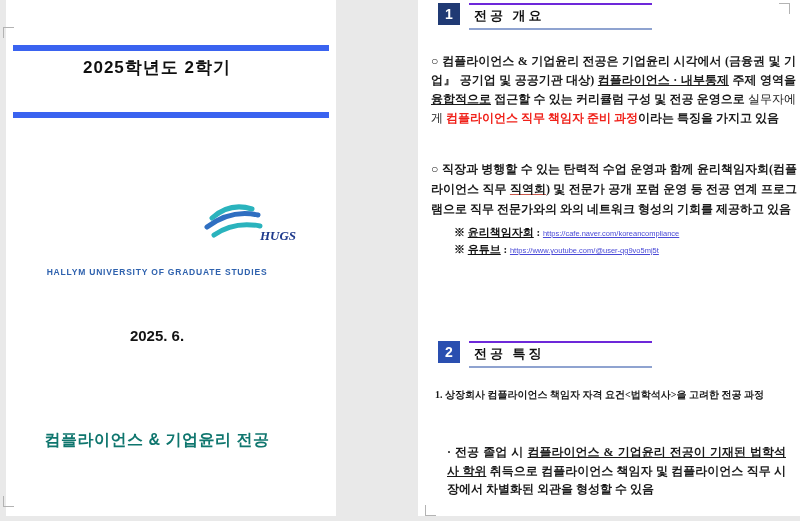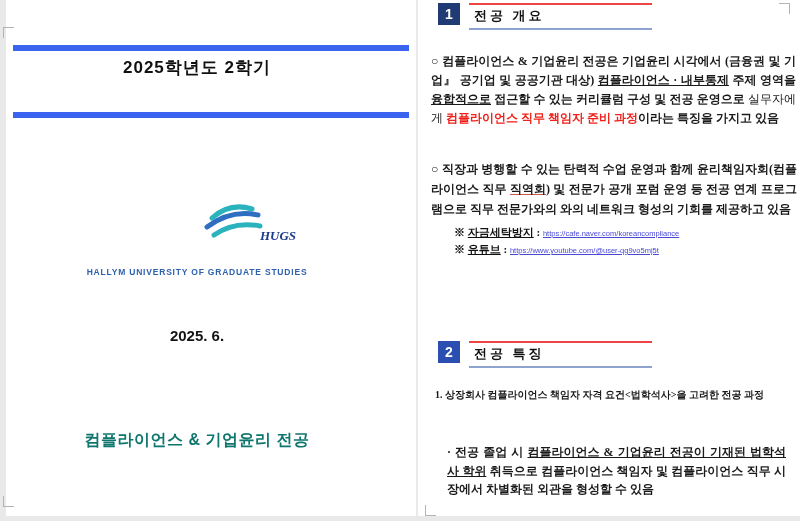--- a/index.html
+++ b/index.html
@@ -3,21 +3,21 @@
 <meta charset="utf-8">
 <style>
   html,body{margin:0;padding:0;}
   body{
     width:800px;height:521px;overflow:hidden;
     background:#e9e9e9;
     font-family:"Liberation Sans","DejaVu Sans",sans-serif;
     position:relative;
   }
   .page{position:absolute;top:0;height:516px;background:#ffffff;}
-  .page-left{left:6px;width:410px;}
+  .page-left{left:6px;width:330px;}
   .page-right{left:418px;width:382px;}
 
   
   .bar{position:absolute;left:7px;right:7px;height:6px;background:#3a63f0;}
   .bar1{top:45px;}
   .bar2{top:112px;}
   .cover-center{position:absolute;left:0;right:28px;text-align:center;color:#101010;}
   .semester{top:56px;font-size:17px;font-weight:bold;letter-spacing:1px;}
   .cover-title{
     top:76px;font-size:28px;font-weight:bold;letter-spacing:2px;
@@ -39,21 +39,21 @@
   .sec1{top:3px;}
   .sec2{top:341px;}
   .sec-num{
     width:22px;height:22px;color:#ffffff;font-weight:bold;font-size:14px;
     display:flex;align-items:center;justify-content:center;flex:none;
   }
   .n1{background:#203a74;}
   .n2{background:#2a4fb0;}
   .sec-title{
     margin-left:9px;width:178px;
-    border-top:2px solid #ef4444;border-bottom:2px solid #8fa3d0;
+    border-top:2px solid #6d28d9;border-bottom:2px solid #8fa3d0;
     padding:2px 0 3px 5px;font-size:13px;font-weight:bold;letter-spacing:3px;color:#111;
   }
   .para{
     position:absolute;color:#1a1a1a;
     font-family:"Liberation Serif","DejaVu Serif",serif;
     text-align:justify;word-break:break-all;
   }
   .p1{top:52px;left:13px;right:4px;font-size:12px;line-height:19px;}
   .sub1{top:121px;left:17px;right:5px;font-size:10px;line-height:17px;}
   .p2{top:159px;left:13px;right:3px;font-size:12px;line-height:20px;}
@@ -111,21 +111,21 @@
   <div class="page page-right">
 
     <div class="sec sec1">
       <div class="sec-num n1">1</div>
       <div class="sec-title">전공 개요</div>
     </div>
 
     <div class="para p1"><span class="b">○ 컴플라이언스 &amp; 기업윤리 전공은 기업윤리 시각에서 (금융권 및 기업』 공기업 및 공공기관 대상) </span><span class="b u">컴플라이언스 · 내부통제</span><span class="b"> 주제 영역을 </span><span class="b u">융합적으로</span><span class="b"> 접근할 수 있는 커리큘럼 구성 및 전공 운영으로 </span><span>실무자에게 </span><span class="b red">컴플라이언스 직무 책임자 준비 과정</span><span class="b">이라는 특징을 가지고 있음</span></div>
     <div class="para p2"><span class="b">○ 직장과 병행할 수 있는 탄력적 수업 운영과 함께 윤리책임자회(컴플라이언스 직무 </span><span class="b sp">직역회</span><span class="b">) 및 전문가 공개 포럼 운영 등 전공 연계 프로그램으로 직무 전문가와의 와의 네트워크 형성의 기회를 제공하고 있음</span></div>
 
-    <div class="linkline l1"><span class="b">※ </span><span class="b u">자금세탁방지</span><span class="b"> : </span><span class="lnk">https://cafe.naver.com/koreancompliance</span></div>
+    <div class="linkline l1"><span class="b">※ </span><span class="b u">윤리책임자회</span><span class="b"> : </span><span class="lnk">https://cafe.naver.com/koreancompliance</span></div>
     <div class="linkline l2"><span class="b">※ </span><span class="b u">유튜브</span><span class="b"> : </span><span class="lnk">https://www.youtube.com/@user-qg9vo5mj5t</span></div>
 
 
     <div class="sec sec2">
       <div class="sec-num n2">2</div>
       <div class="sec-title">전공 특징</div>
     </div>
 
     <div class="para feat"><span class="b">1. 상장회사 컴플라이언스 책임자 자격 요건&lt;법학석사&gt;을 고려한 전공 과정</span></div>
     <div class="para fb2"><span class="b">· 전공 졸업 시 </span><span class="b u">컴플라이언스 &amp; 기업윤리 전공이 기재된 법학석사 학위</span><span class="b"> 취득으로 컴플라이언스 책임자 및 컴플라이언스 직무 시장에서 차별화된 외관을 형성할 수 있음</span></div>

